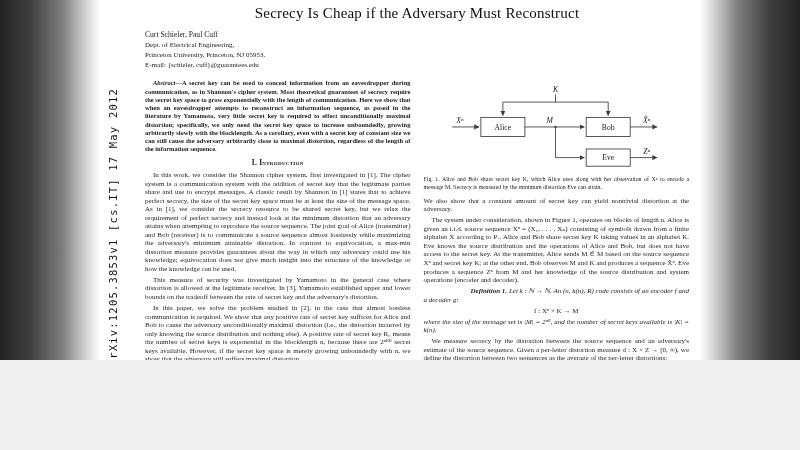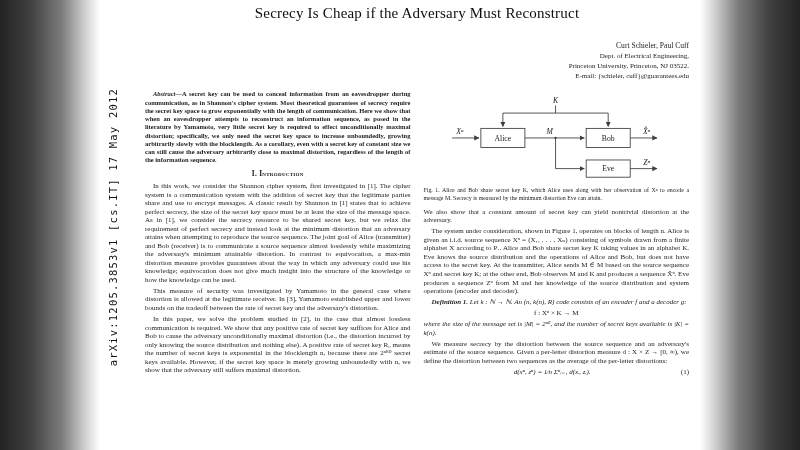--- a/index.html
+++ b/index.html
@@ -1,52 +1,52 @@
 <!DOCTYPE html>
 <html><head>
 <meta charset="utf-8">
 <style>
   * { margin:0; padding:0; box-sizing:border-box; }
   html,body { width:800px; height:450px; overflow:hidden; }
   body { background:#efefef; font-family:"Liberation Serif","DejaVu Serif",serif; color:#1a1a1a; }
-  .stage { position:relative; width:800px; height:450px; background:#ffffff; overflow:hidden; }
+  .stage { position:relative; width:800px; height:360px; background:#ffffff; overflow:hidden; }
 
   .shade { position:absolute; top:0; bottom:0; width:100px; z-index:5; pointer-events:none; }
   .shade.left  { left:0;  background:linear-gradient(to right,#232323 0%,#3f3f3f 30%,#7d7d7d 62%,#cfcfcf 85%,rgba(255,255,255,0) 100%); }
   .shade.right { right:0; background:linear-gradient(to left, #232323 0%,#3f3f3f 30%,#7d7d7d 62%,#cfcfcf 85%,rgba(255,255,255,0) 100%); }
 
   .page { position:absolute; left:95px; right:95px; top:0; bottom:0; background:#ffffff;
           padding:4px 16px 0 50px; overflow:hidden; }
 
   .arxiv-stamp { position:absolute; left:12px; top:88px; writing-mode:vertical-rl;
                  transform:rotate(180deg); font-family:"DejaVu Sans Mono","Liberation Mono",monospace;
                  font-size:10.5px; letter-spacing:1.2px; color:#141414; white-space:nowrap; }
 
   .title { text-align:center; font-size:15px; font-weight:normal; letter-spacing:.2px; color:#0e0e0e; margin-top:1px; }
 
-  .authors { text-align:right; margin-top:18px; font-size:7px; line-height:1.45; color:#222; }
+  .authors { text-align:left; margin-top:7px; font-size:7px; line-height:1.45; color:#222; }
   .authors .names { font-size:7.6px; }
 
   .columns { display:flex; gap:13px; margin-top:9px; }
   .col { flex:1; min-width:0; font-size:7px; line-height:1.22; text-align:justify; color:#1c1c1c; }
 
   p { margin:0 0 2.5px 0; text-indent:8px; }
   p.noindent { text-indent:0; }
 
   .abstract { font-weight:bold; font-size:6.5px; line-height:1.27; }
   .abstract-label { font-style:italic; }
 
   h2 { font-size:7.3px; font-weight:bold; font-variant:small-caps; text-align:center;
        margin:5px 0 3.5px 0; letter-spacing:.3px; color:#111; }
 
   figure { margin:2px 0 5px 0; }
   figure svg { display:block; margin:0 auto; }
   figcaption { font-size:5.9px; line-height:1.3; text-align:justify; color:#222; margin-top:5px; }
 
-  .definition .def-label { font-weight:bold; font-style:italic; }
+  .definition .def-label { font-weight:bold; font-style:italic;margin-left:39px; }
   .definition .def-body { font-style:italic;margin-top:37px; }
   .italic-par { font-style:italic; }
 
   .equation { text-align:center; margin:2.5px 0; text-indent:0; font-size:7px; }
   .eqrow { display:flex; align-items:flex-start; margin:3px 0 2px 0; }
   .eqrow .eqbody { flex:1; text-align:center; font-style:italic; font-size:7px; }
   .eqrow .eqnum { font-style:normal; font-size:7px; }
 
   .diagram-text { font-size:8px; fill:#1a1a1a; }
   .diagram-var  { font-size:8px; font-style:italic; fill:#1a1a1a; }
@@ -60,21 +60,21 @@
 
   <div class="page">
 
     <div class="arxiv-stamp">arXiv:1205.3853v1  [cs.IT]  17 May 2012</div>
 
     <h1 class="title">Secrecy Is Cheap if the Adversary Must Reconstruct</h1>
 
     <div class="authors">
       <div class="names">Curt Schieler, Paul Cuff</div>
       <div>Dept. of Electrical Engineering,</div>
-      <div>Princeton University, Princeton, NJ 03522.</div>
+      <div>Princeton University, Princeton, NJ 05953.</div>
       <div>E-mail: {schieler, cuff}@guarantees.edu</div>
     </div>
 
     <div class="columns">
 
       <div class="col">
         <p class="abstract"><span class="abstract-label">Abstract—</span><span>A secret key can be used to conceal information from an eavesdropper during communication, as in Shannon's cipher system. Most theoretical guarantees of secrecy require the secret key space to grow exponentially with the length of communication. Here we show that when an eavesdropper attempts to reconstruct an information sequence, as posed in the literature by Yamamoto, very little secret key is required to effect unconditionally maximal distortion; specifically, we only need the secret key space to increase unboundedly, growing arbitrarily slowly with the blocklength. As a corollary, even with a secret key of constant size we can still cause the adversary arbitrarily close to maximal distortion, regardless of the length of the information sequence.</span></p>
 
         <h2>I. Introduction</h2>
 

